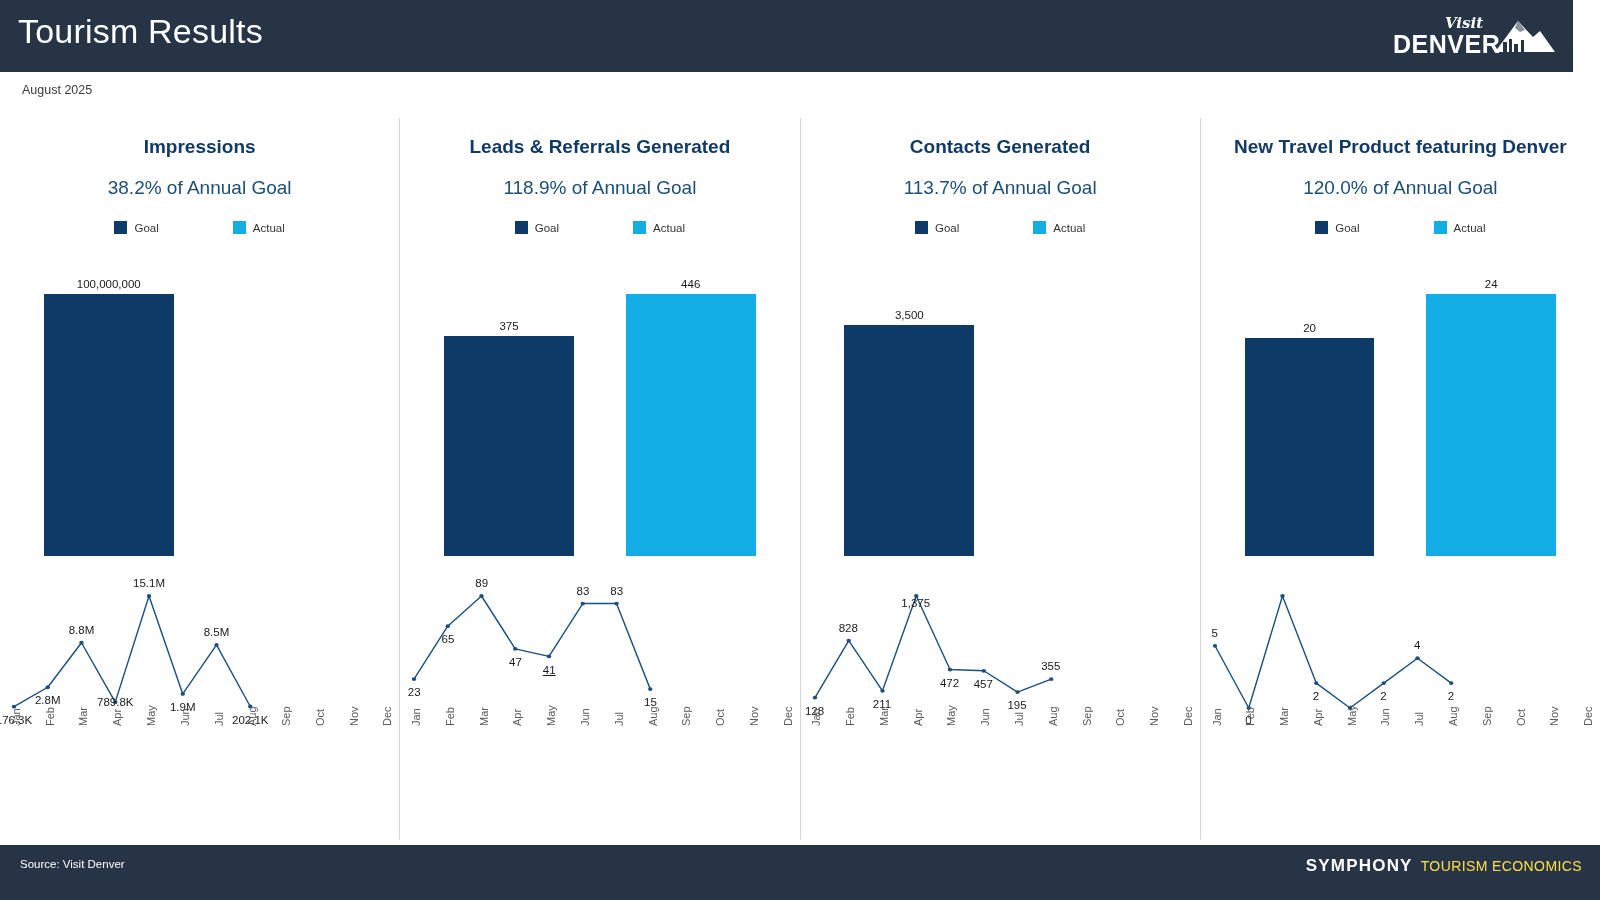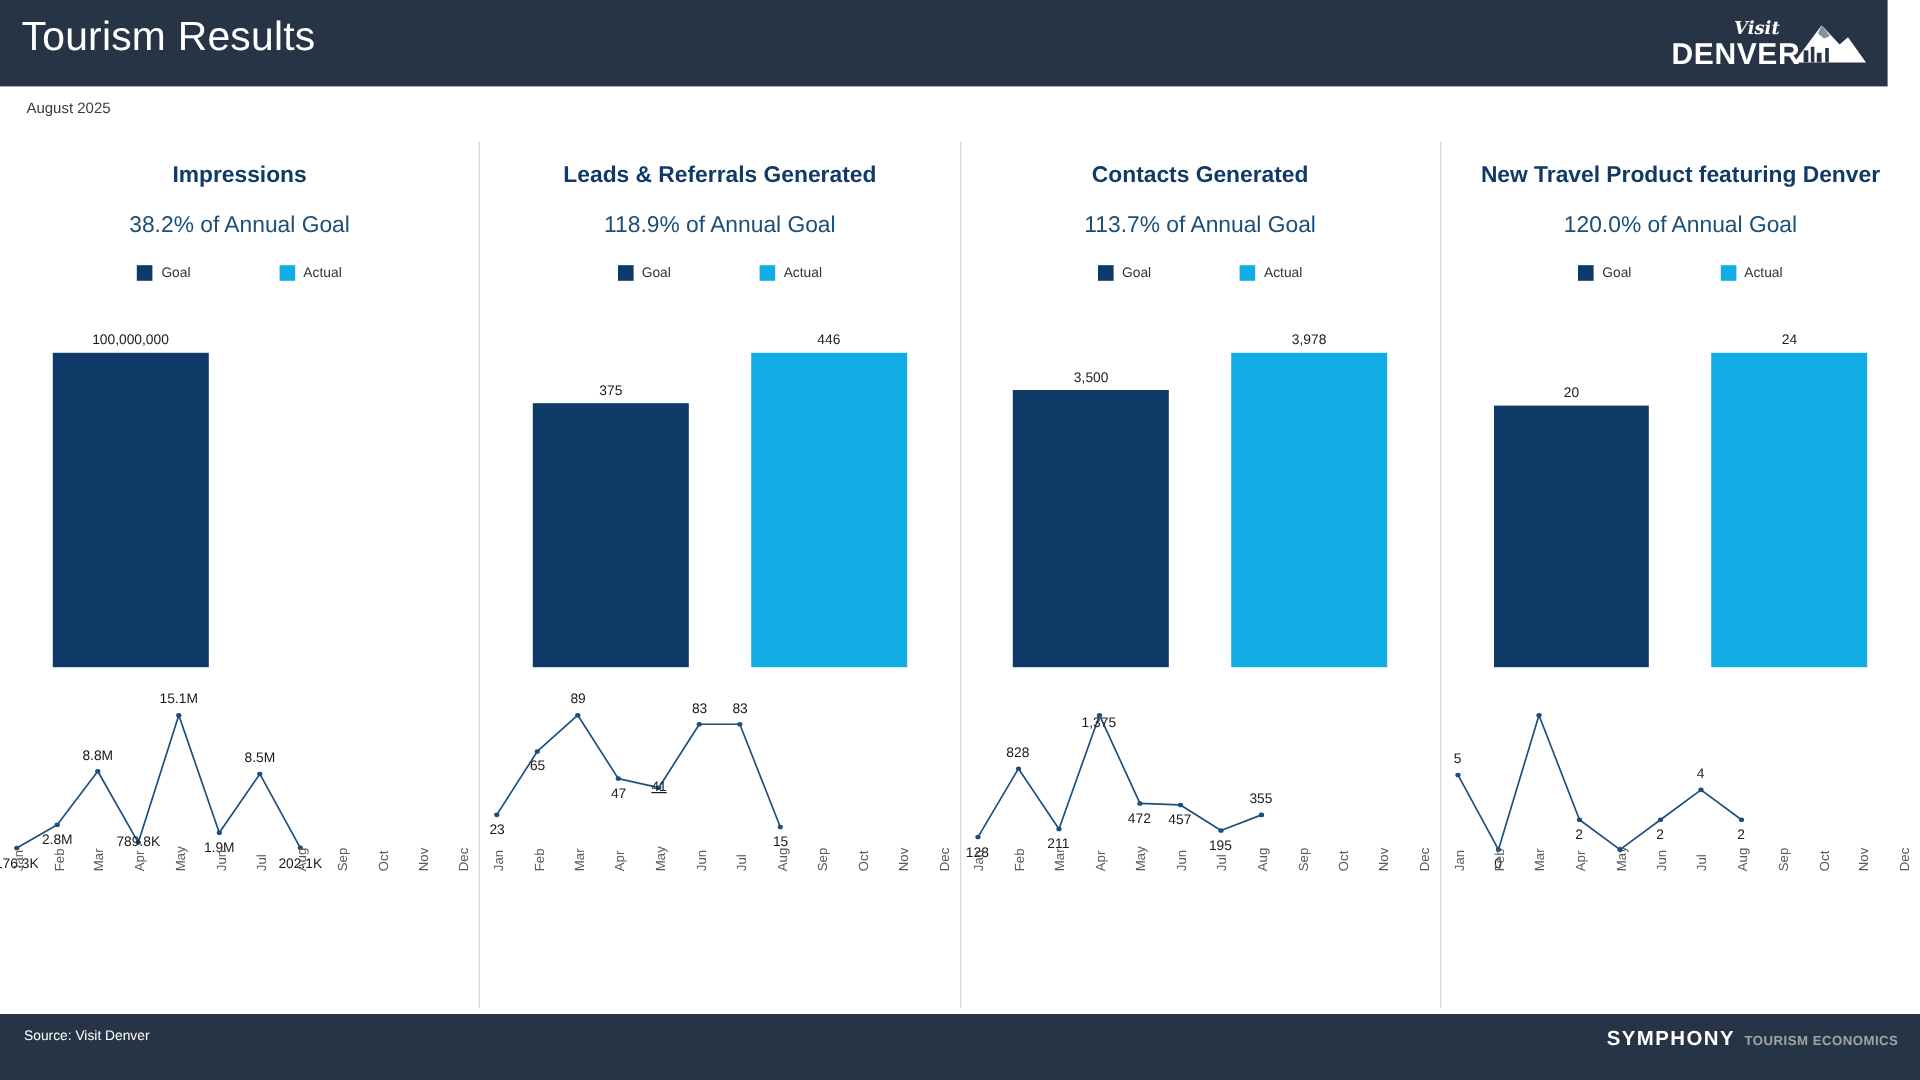--- a/index.html
+++ b/index.html
@@ -124,21 +124,21 @@
     font-size: 11.5px; color: #ffffff;
   }
   .footer-brand {
     position: absolute; right: 18px; top: 11px;
     display: flex; align-items: baseline; gap: 8px;
   }
   .brand-symphony {
     font-size: 17px; font-weight: bold; color: #ffffff; letter-spacing: 1.2px;
   }
   .brand-te {
-    font-size: 11px; font-weight: 700; color: #a3a3a3; letter-spacing: 0.4px;
+    font-size: 14px; font-weight: 400; color: #fde047; letter-spacing: 0.4px;
   }
 </style>
 </head>
 <body>
 
 <div class="page">
 
   <div class="header">
     <div class="header-title">Tourism Results</div>
     <div class="logo">
@@ -252,21 +252,21 @@
             <ellipse cx="37.31818181818182" cy="82.40449438202248" rx="0.55" ry="1.9" fill="#1b4f7f"></ellipse>
             <ellipse cx="45.77272727272727" cy="29.55056179775282" rx="0.55" ry="1.9" fill="#1b4f7f"></ellipse>
             <ellipse cx="54.227272727272734" cy="29.55056179775282" rx="0.55" ry="1.9" fill="#1b4f7f"></ellipse>
             <ellipse cx="62.68181818181819" cy="115.12359550561797" rx="0.55" ry="1.9" fill="#1b4f7f"></ellipse>
           </svg>
           <div style="position: absolute; left: 0px; top: 0px; width: 100%; height: 150px; pointer-events: none;">
             <div class="pt-label" style="left: 3.5%; top: 118.056px;">23</div>
             <div class="pt-label" style="left: 11.9545%; top: 65.2022px;">65</div>
             <div class="pt-label" style="left: 20.4091%; top: 9px;">89</div>
             <div class="pt-label" style="left: 28.8636%; top: 87.8539px;">47</div>
-            <div class="pt-label" style="left: 37.3182%; top: 82px; text-decoration: underline;">41</div>
+            <div class="pt-label" style="left: 37.3182%; top: 96px; text-decoration: underline;">41</div>
             <div class="pt-label" style="left: 45.7727%; top: 16.5506px;">83</div>
             <div class="pt-label" style="left: 54.2273%; top: 16.5506px;">83</div>
             <div class="pt-label" style="left: 62.6818%; top: 128.124px;">15</div>
           </div>
           <div class="axis-labels">
             <div class="axis-tick" style="left: calc(3.5% - 4px);">Jan</div>
             <div class="axis-tick" style="left: calc(11.9545% - 4px);">Feb</div>
             <div class="axis-tick" style="left: calc(20.4091% - 4px);">Mar</div>
             <div class="axis-tick" style="left: calc(28.8636% - 4px);">Apr</div>
             <div class="axis-tick" style="left: calc(37.3182% - 4px);">May</div>
@@ -290,24 +290,20 @@
           </div>
           <div class="legend-item">
             <span class="legend-swatch" style="background: rgb(18, 173, 228);"></span>
             <span class="legend-label">Actual</span>
           </div>
         </div>
         <div class="barchart">
           <div class="bar-wrap" style="left: 11%; width: 32.5%;">
             <div class="bar-value">3,500</div>
             <div class="bar-rect" style="height: 230.518px; background: rgb(13, 58, 102);"></div>
-          </div>
-          <div class="bar-wrap" style="left: 56.5%; width: 32.5%;">
-            <div class="bar-value">3,978</div>
-            <div class="bar-rect" style="height: 262px; background: rgb(18, 173, 228);"></div>
           </div>
         </div>
         <div class="linechart">
           <svg viewBox="0 0 100 150" preserveAspectRatio="none">
             <polyline points="3.5,123.57381818181818 11.954545454545455,66.55563636363637 20.40909090909091,116.8130909090909 28.863636363636367,22 37.31818181818182,95.55345454545454 45.77272727272727,96.77527272727272 54.227272727272734,118.11636363636364 62.68181818181819,105.08363636363637" fill="none" stroke="#1b4f7f" stroke-width="1.4" vector-effect="non-scaling-stroke" stroke-linejoin="round" stroke-linecap="round"></polyline>
             <ellipse cx="3.5" cy="123.57381818181818" rx="0.55" ry="1.9" fill="#1b4f7f"></ellipse>
             <ellipse cx="11.954545454545455" cy="66.55563636363637" rx="0.55" ry="1.9" fill="#1b4f7f"></ellipse>
             <ellipse cx="20.40909090909091" cy="116.8130909090909" rx="0.55" ry="1.9" fill="#1b4f7f"></ellipse>
             <ellipse cx="28.863636363636367" cy="22" rx="0.55" ry="1.9" fill="#1b4f7f"></ellipse>
             <ellipse cx="37.31818181818182" cy="95.55345454545454" rx="0.55" ry="1.9" fill="#1b4f7f"></ellipse>

